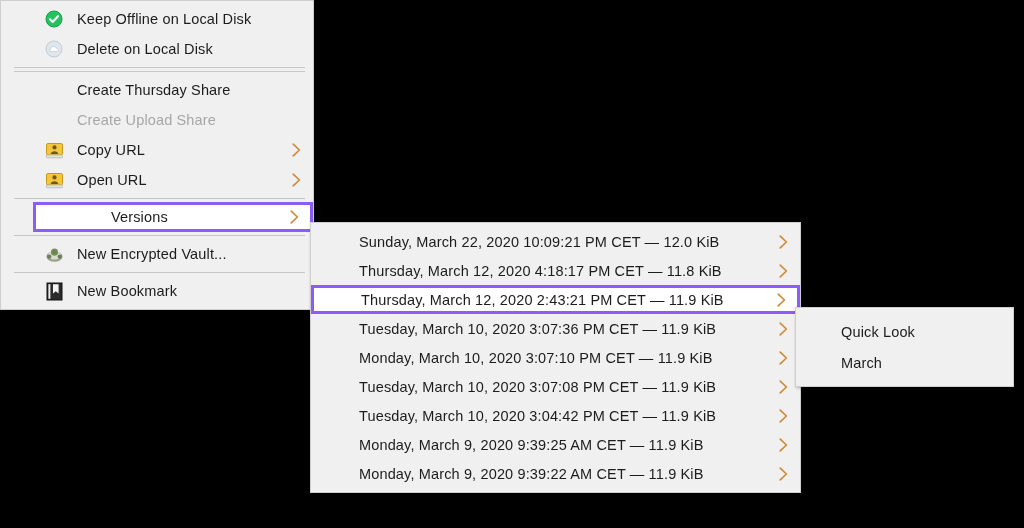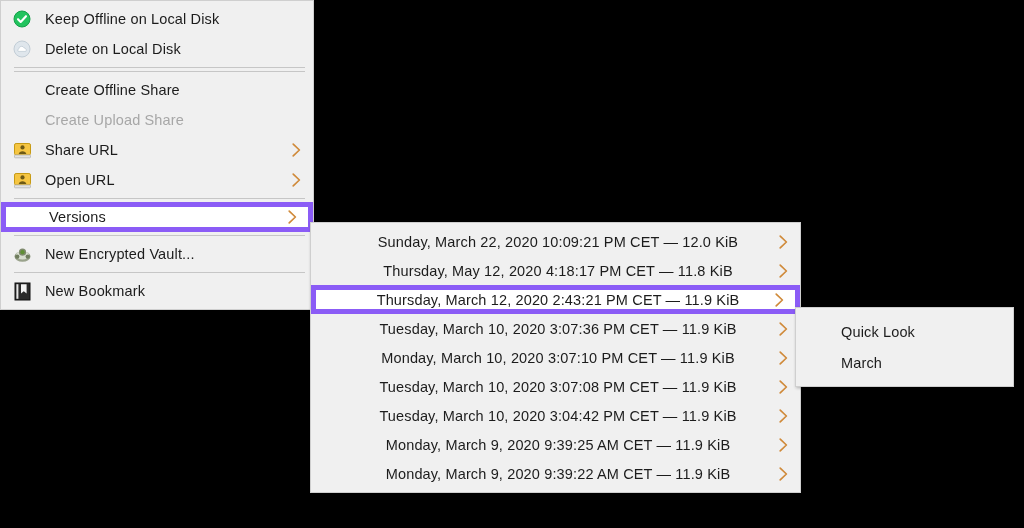--- a/index.html
+++ b/index.html
@@ -31,21 +31,22 @@
     height: 30px;
     box-sizing: border-box;
     border: 1px solid transparent;
     padding-left: 8px;
     padding-right: 6px;
     white-space: nowrap;
     cursor: default;
   }
   .menu-item.highlighted {
     background: #ffffff;
-    border: 5px solid #8b5cf6;
+    border: 3px solid #8b5cf6;
+    gap: 32px;
   }
   .menu-item .label {
     font-size: 14.5px;
     color: #1c1c1c;
     letter-spacing: 0.01em;
   }
   .menu-item.disabled .label {
     color: #a7a7a7;
   }
 
@@ -76,35 +77,34 @@
   }
 
   
   #main-menu {
     left: 0px;
     top: 0px;
     width: 314px;
     padding-top: 3px;
     padding-bottom: 3px;
   }
-  #main-menu .menu-item { height: 30px; }
+  #main-menu .menu-item { height: 30px; margin-left: 32px; }
 
   
   #versions-menu {
     left: 310px;
     top: 222px;
     width: 491px;
     padding-top: 4px;
     padding-bottom: 4px;
   }
   #versions-menu .menu-item {
     height: 29px;
     padding-left: 47px;
     padding-right: 42px;
-    justify-content: center;
   }
   #versions-menu .label { font-size: 14.5px; }
 
   
   #action-menu {
     left: 795px;
     top: 307px;
     width: 219px;
     padding-top: 8px;
     padding-bottom: 8px;
@@ -137,36 +137,36 @@
           <circle cx="9" cy="9" r="8" fill="#dfe6ec" stroke="#c2cdd6" stroke-width="1"></circle>
           <path d="M5.2 11.4 h7.6 a2.1 2.1 0 0 0 -1.6 -3.4 a2.9 2.9 0 0 0 -5.5 0.8 a1.8 1.8 0 0 0 -0.5 2.6 z" fill="#ffffff" stroke="#b9c6d0" stroke-width="0.7"></path>
         </svg>
       </span>
       <span class="label">Delete on Local Disk</span>
     </div>
     <div class="separator"></div>
     <div class="separator"></div>
     <div class="menu-item">
       <span class="icon-slot empty"></span>
-      <span class="label">Create Offline Share</span>
+      <span class="label">Create Thursday Share</span>
     </div>
     <div class="menu-item disabled">
       <span class="icon-slot empty"></span>
       <span class="label">Create Upload Share</span>
     </div>
     <div class="menu-item">
       <span class="icon-slot">
         <svg class="ic" width="19" height="19" viewBox="0 0 19 19">
           <rect x="1.5" y="2.5" width="16" height="11.5" rx="1.6" fill="#f5c542" stroke="#c79a13" stroke-width="1"></rect>
           <rect x="1.5" y="14" width="16" height="2.8" rx="0.8" fill="#e3e3e3" stroke="#b4b4b4" stroke-width="0.8"></rect>
           <circle cx="9.5" cy="6.4" r="2.1" fill="#6f5a14"></circle>
           <path d="M5.7 13 a3.9 3.6 0 0 1 7.6 0 z" fill="#6f5a14"></path>
         </svg>
       </span>
-      <span class="label">Share URL</span>
+      <span class="label">Copy URL</span>
       <span class="chevron"><svg width="11" height="16" viewBox="0 0 11 16">
           <path d="M2.2 2.2 L8.4 8 L2.2 13.8" fill="none" stroke="#d08a3a" stroke-width="1.7" stroke-linecap="round" stroke-linejoin="round"></path>
         </svg></span>
     </div>
     <div class="menu-item">
       <span class="icon-slot">
         <svg class="ic" width="19" height="19" viewBox="0 0 19 19">
           <rect x="1.5" y="2.5" width="16" height="11.5" rx="1.6" fill="#f5c542" stroke="#c79a13" stroke-width="1"></rect>
           <rect x="1.5" y="14" width="16" height="2.8" rx="0.8" fill="#e3e3e3" stroke="#b4b4b4" stroke-width="0.8"></rect>
           <circle cx="9.5" cy="6.4" r="2.1" fill="#6f5a14"></circle>
@@ -214,21 +214,21 @@
   </div>
 
 <div class="menu-panel" id="versions-menu">
     <div class="menu-item">
       <span class="label">Sunday, March 22, 2020 10:09:21 PM CET — 12.0 KiB</span>
       <span class="chevron"><svg width="11" height="16" viewBox="0 0 11 16">
           <path d="M2.2 2.2 L8.4 8 L2.2 13.8" fill="none" stroke="#d08a3a" stroke-width="1.7" stroke-linecap="round" stroke-linejoin="round"></path>
         </svg></span>
     </div>
     <div class="menu-item">
-      <span class="label">Thursday, May 12, 2020 4:18:17 PM CET — 11.8 KiB</span>
+      <span class="label">Thursday, March 12, 2020 4:18:17 PM CET — 11.8 KiB</span>
       <span class="chevron"><svg width="11" height="16" viewBox="0 0 11 16">
           <path d="M2.2 2.2 L8.4 8 L2.2 13.8" fill="none" stroke="#d08a3a" stroke-width="1.7" stroke-linecap="round" stroke-linejoin="round"></path>
         </svg></span>
     </div>
     <div class="menu-item highlighted">
       <span class="label">Thursday, March 12, 2020 2:43:21 PM CET — 11.9 KiB</span>
       <span class="chevron"><svg width="11" height="16" viewBox="0 0 11 16">
           <path d="M2.2 2.2 L8.4 8 L2.2 13.8" fill="none" stroke="#d08a3a" stroke-width="1.7" stroke-linecap="round" stroke-linejoin="round"></path>
         </svg></span>
     </div>

